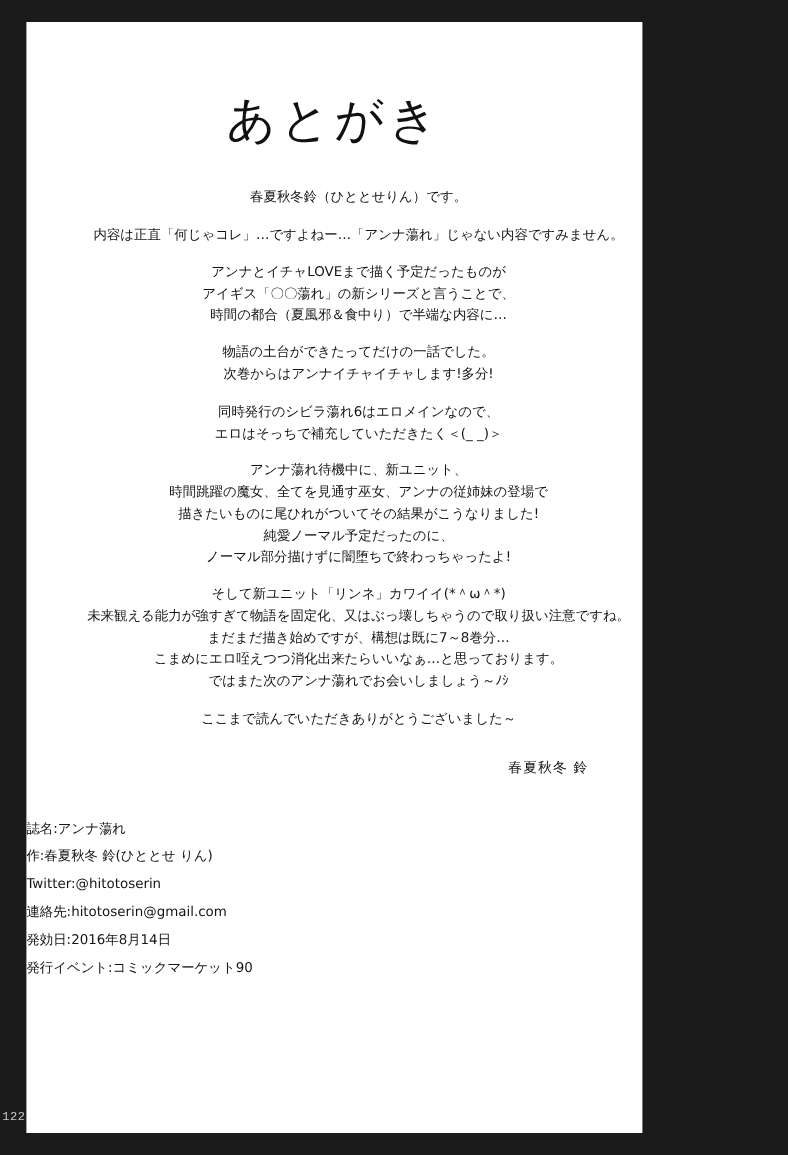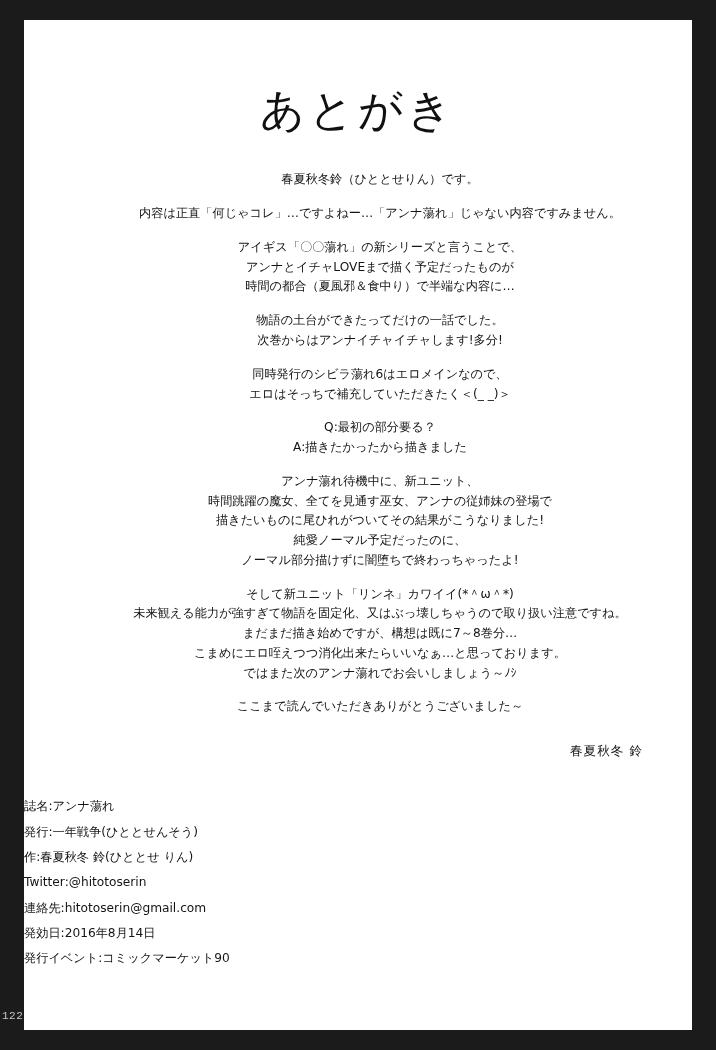--- a/index.html
+++ b/index.html
@@ -11,21 +11,21 @@
     height: 1050px;
     background: #1b1b1b;
     font-family: "DejaVu Sans", sans-serif;
     overflow: hidden;
     position: relative;
   }
   .page {
     position: absolute;
     left: 24px;
     top: 20px;
-    width: 668px;
+    width: 560px;
     height: 1010px;
     background: #ffffff;
     overflow: hidden;
   }
   .page-number {
     position: absolute;
     left: 2px;
     bottom: 28px;
     color: #c9c9c9;
     font-size: 11px;
@@ -91,39 +91,35 @@
 
     <p class="para">
       <span class="line">春夏秋冬鈴（ひととせりん）です。</span>
     </p>
 
     <p class="para">
       <span class="line">内容は正直「何じゃコレ」…ですよねー…「アンナ蕩れ」じゃない内容ですみません。</span>
     </p>
 
     <p class="para">
+      <span class="line">アンナとイチャLOVEまで描く予定だったものが</span>
       <span class="line">アイギス「〇〇蕩れ」の新シリーズと言うことで、</span>
-      <span class="line">アンナとイチャLOVEまで描く予定だったものが</span>
       <span class="line">時間の都合（夏風邪＆食中り）で半端な内容に…</span>
     </p>
 
     <p class="para">
       <span class="line">物語の土台ができたってだけの一話でした。</span>
       <span class="line">次巻からはアンナイチャイチャします!多分!</span>
     </p>
 
     <p class="para">
       <span class="line">同時発行のシビラ蕩れ6はエロメインなので、</span>
       <span class="line">エロはそっちで補充していただきたく＜(_ _)＞</span>
     </p>
 
-    <p class="para">
-      <span class="line">Q:最初の部分要る？</span>
-      <span class="line">A:描きたかったから描きました</span>
-    </p>
 
     <p class="para">
       <span class="line">アンナ蕩れ待機中に、新ユニット、</span>
       <span class="line">時間跳躍の魔女、全てを見通す巫女、アンナの従姉妹の登場で</span>
       <span class="line">描きたいものに尾ひれがついてその結果がこうなりました!</span>
       <span class="line">純愛ノーマル予定だったのに、</span>
       <span class="line">ノーマル部分描けずに闇堕ちで終わっちゃったよ!</span>
     </p>
 
     <p class="para">
@@ -137,21 +133,20 @@
     <p class="para">
       <span class="line">ここまで読んでいただきありがとうございました～</span>
     </p>
 
   </div>
 
   <div class="sig">春夏秋冬 鈴</div>
 
   <div class="colophon">
     <span class="row">誌名:アンナ蕩れ</span>
-    <span class="row">発行:一年戦争(ひととせんそう)</span>
     <span class="row">作:春夏秋冬 鈴(ひととせ りん)</span>
     <span class="row">Twitter:@hitotoserin</span>
     <span class="row">連絡先:hitotoserin@gmail.com</span>
     <span class="row">発効日:2016年8月14日</span>
     <span class="row">発行イベント:コミックマーケット90</span>
   </div>
 
 </div>
 
 </body></html>

